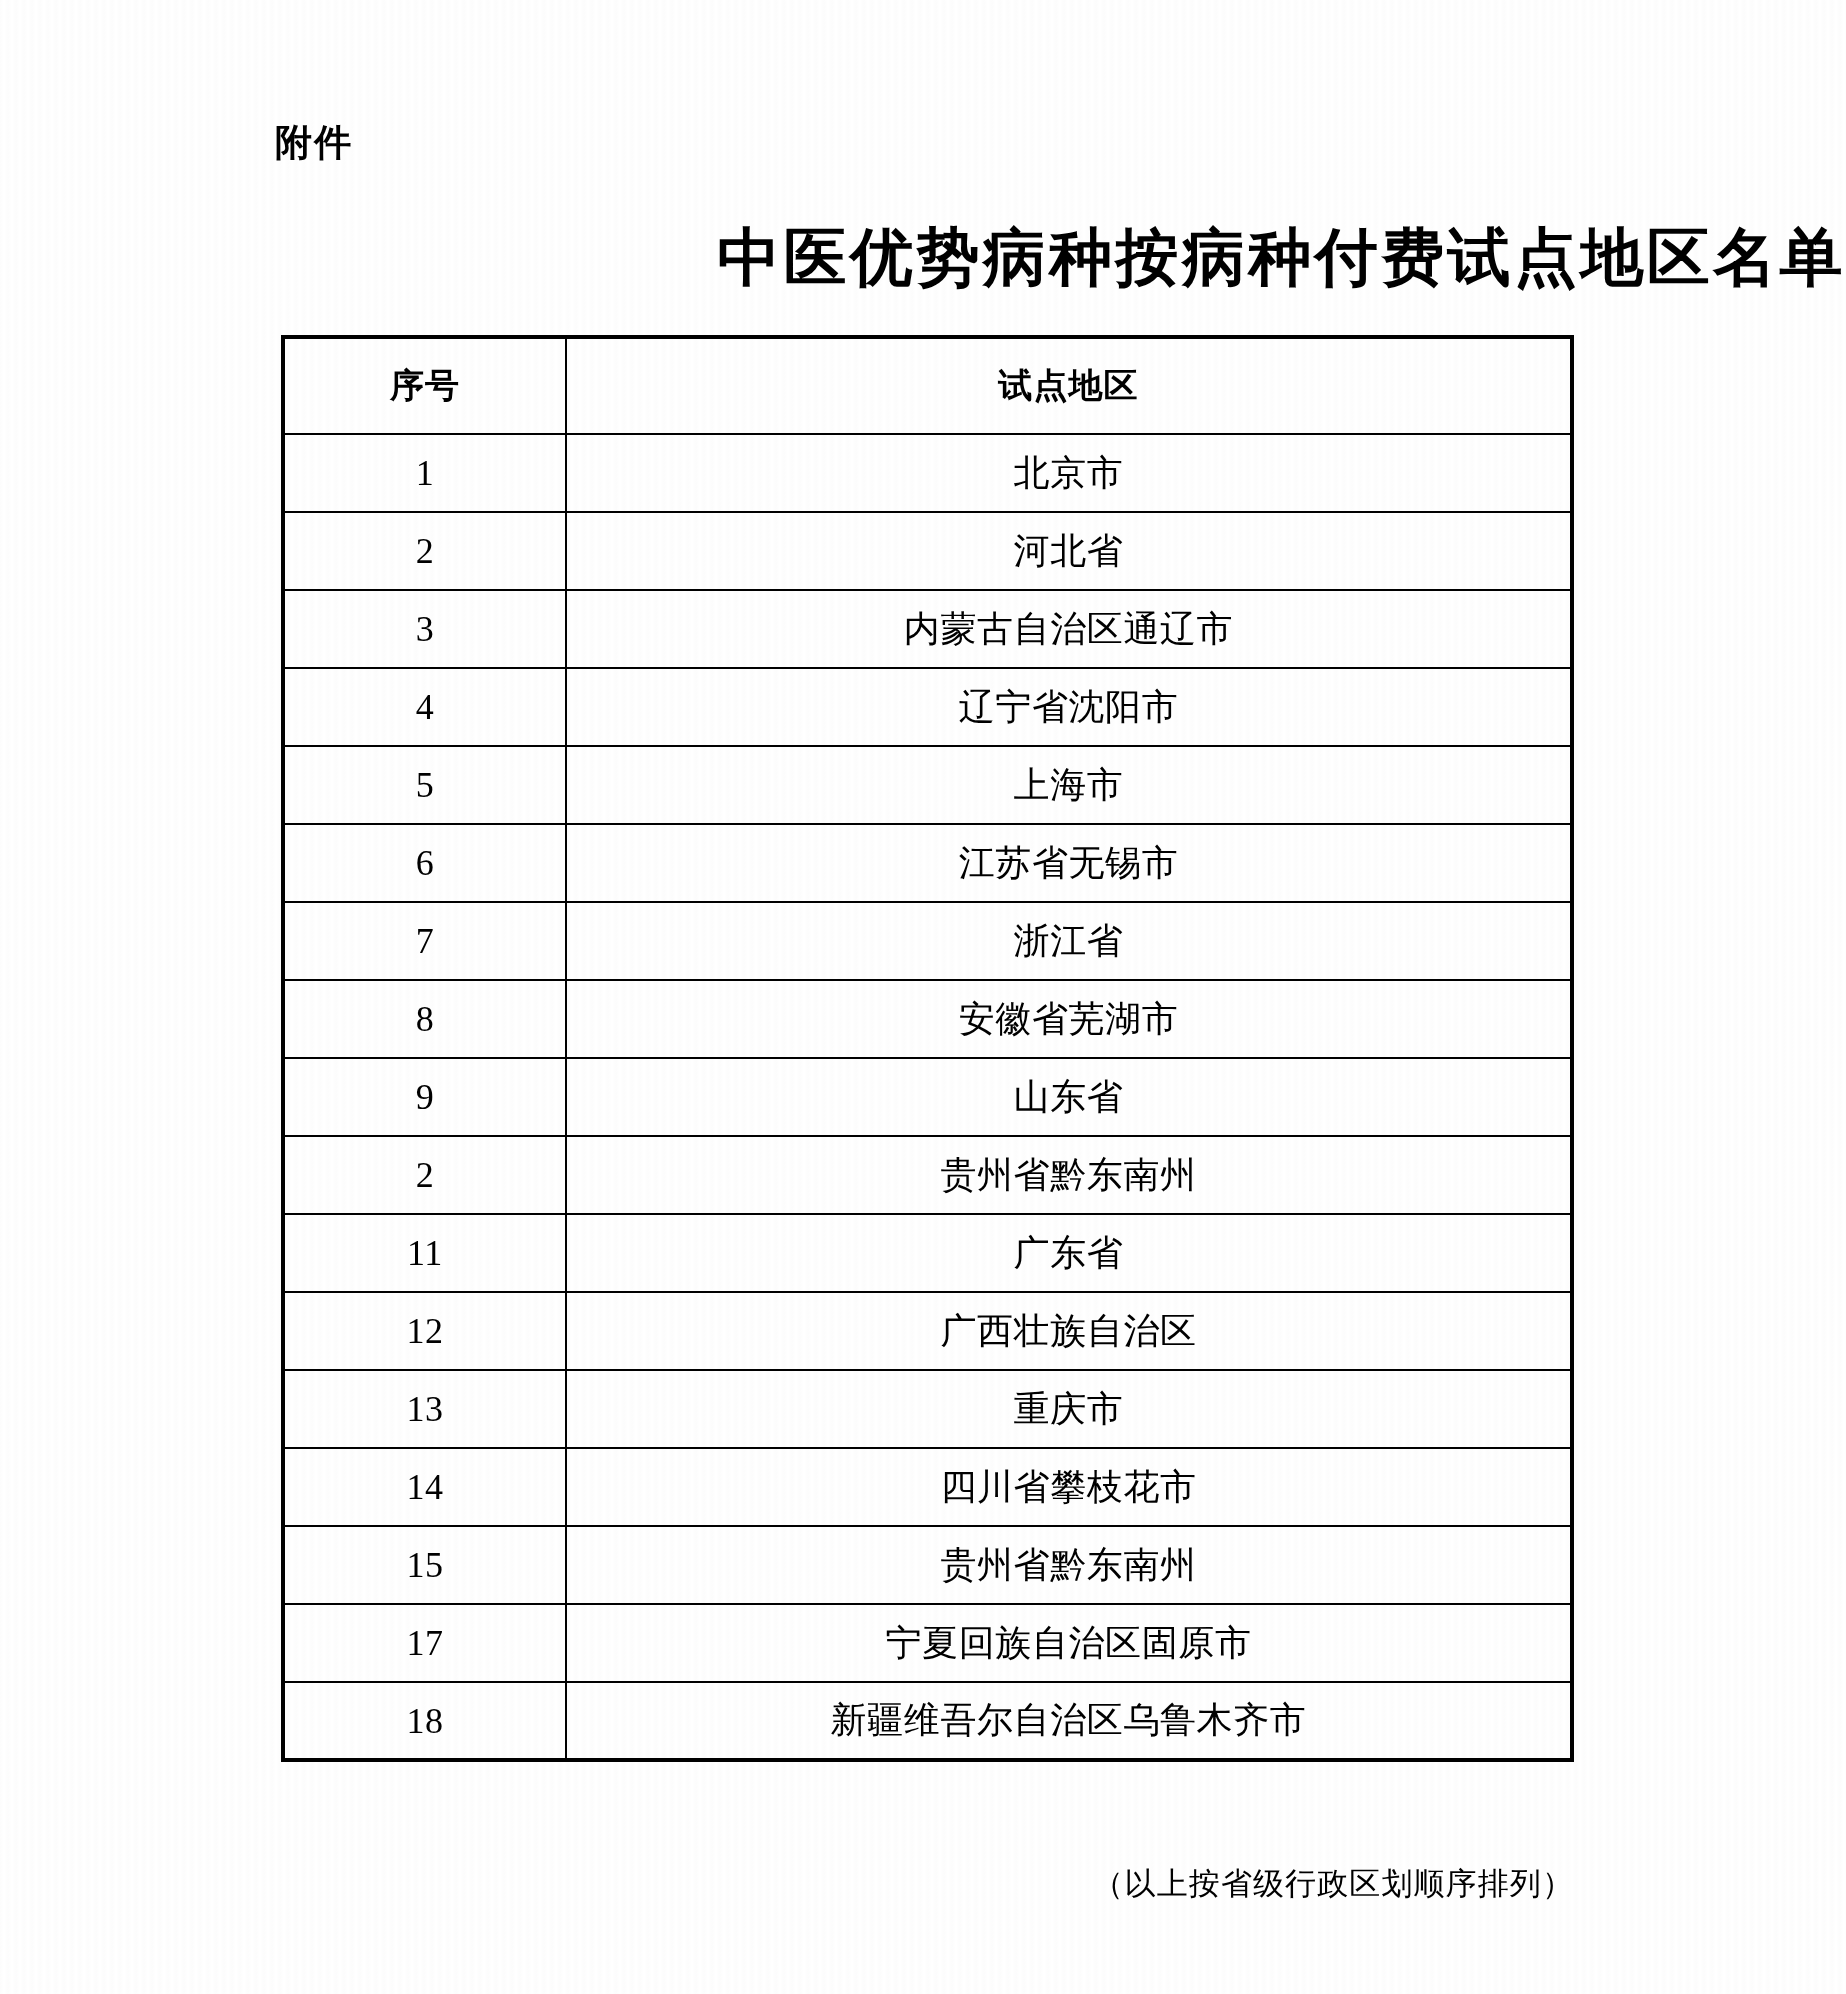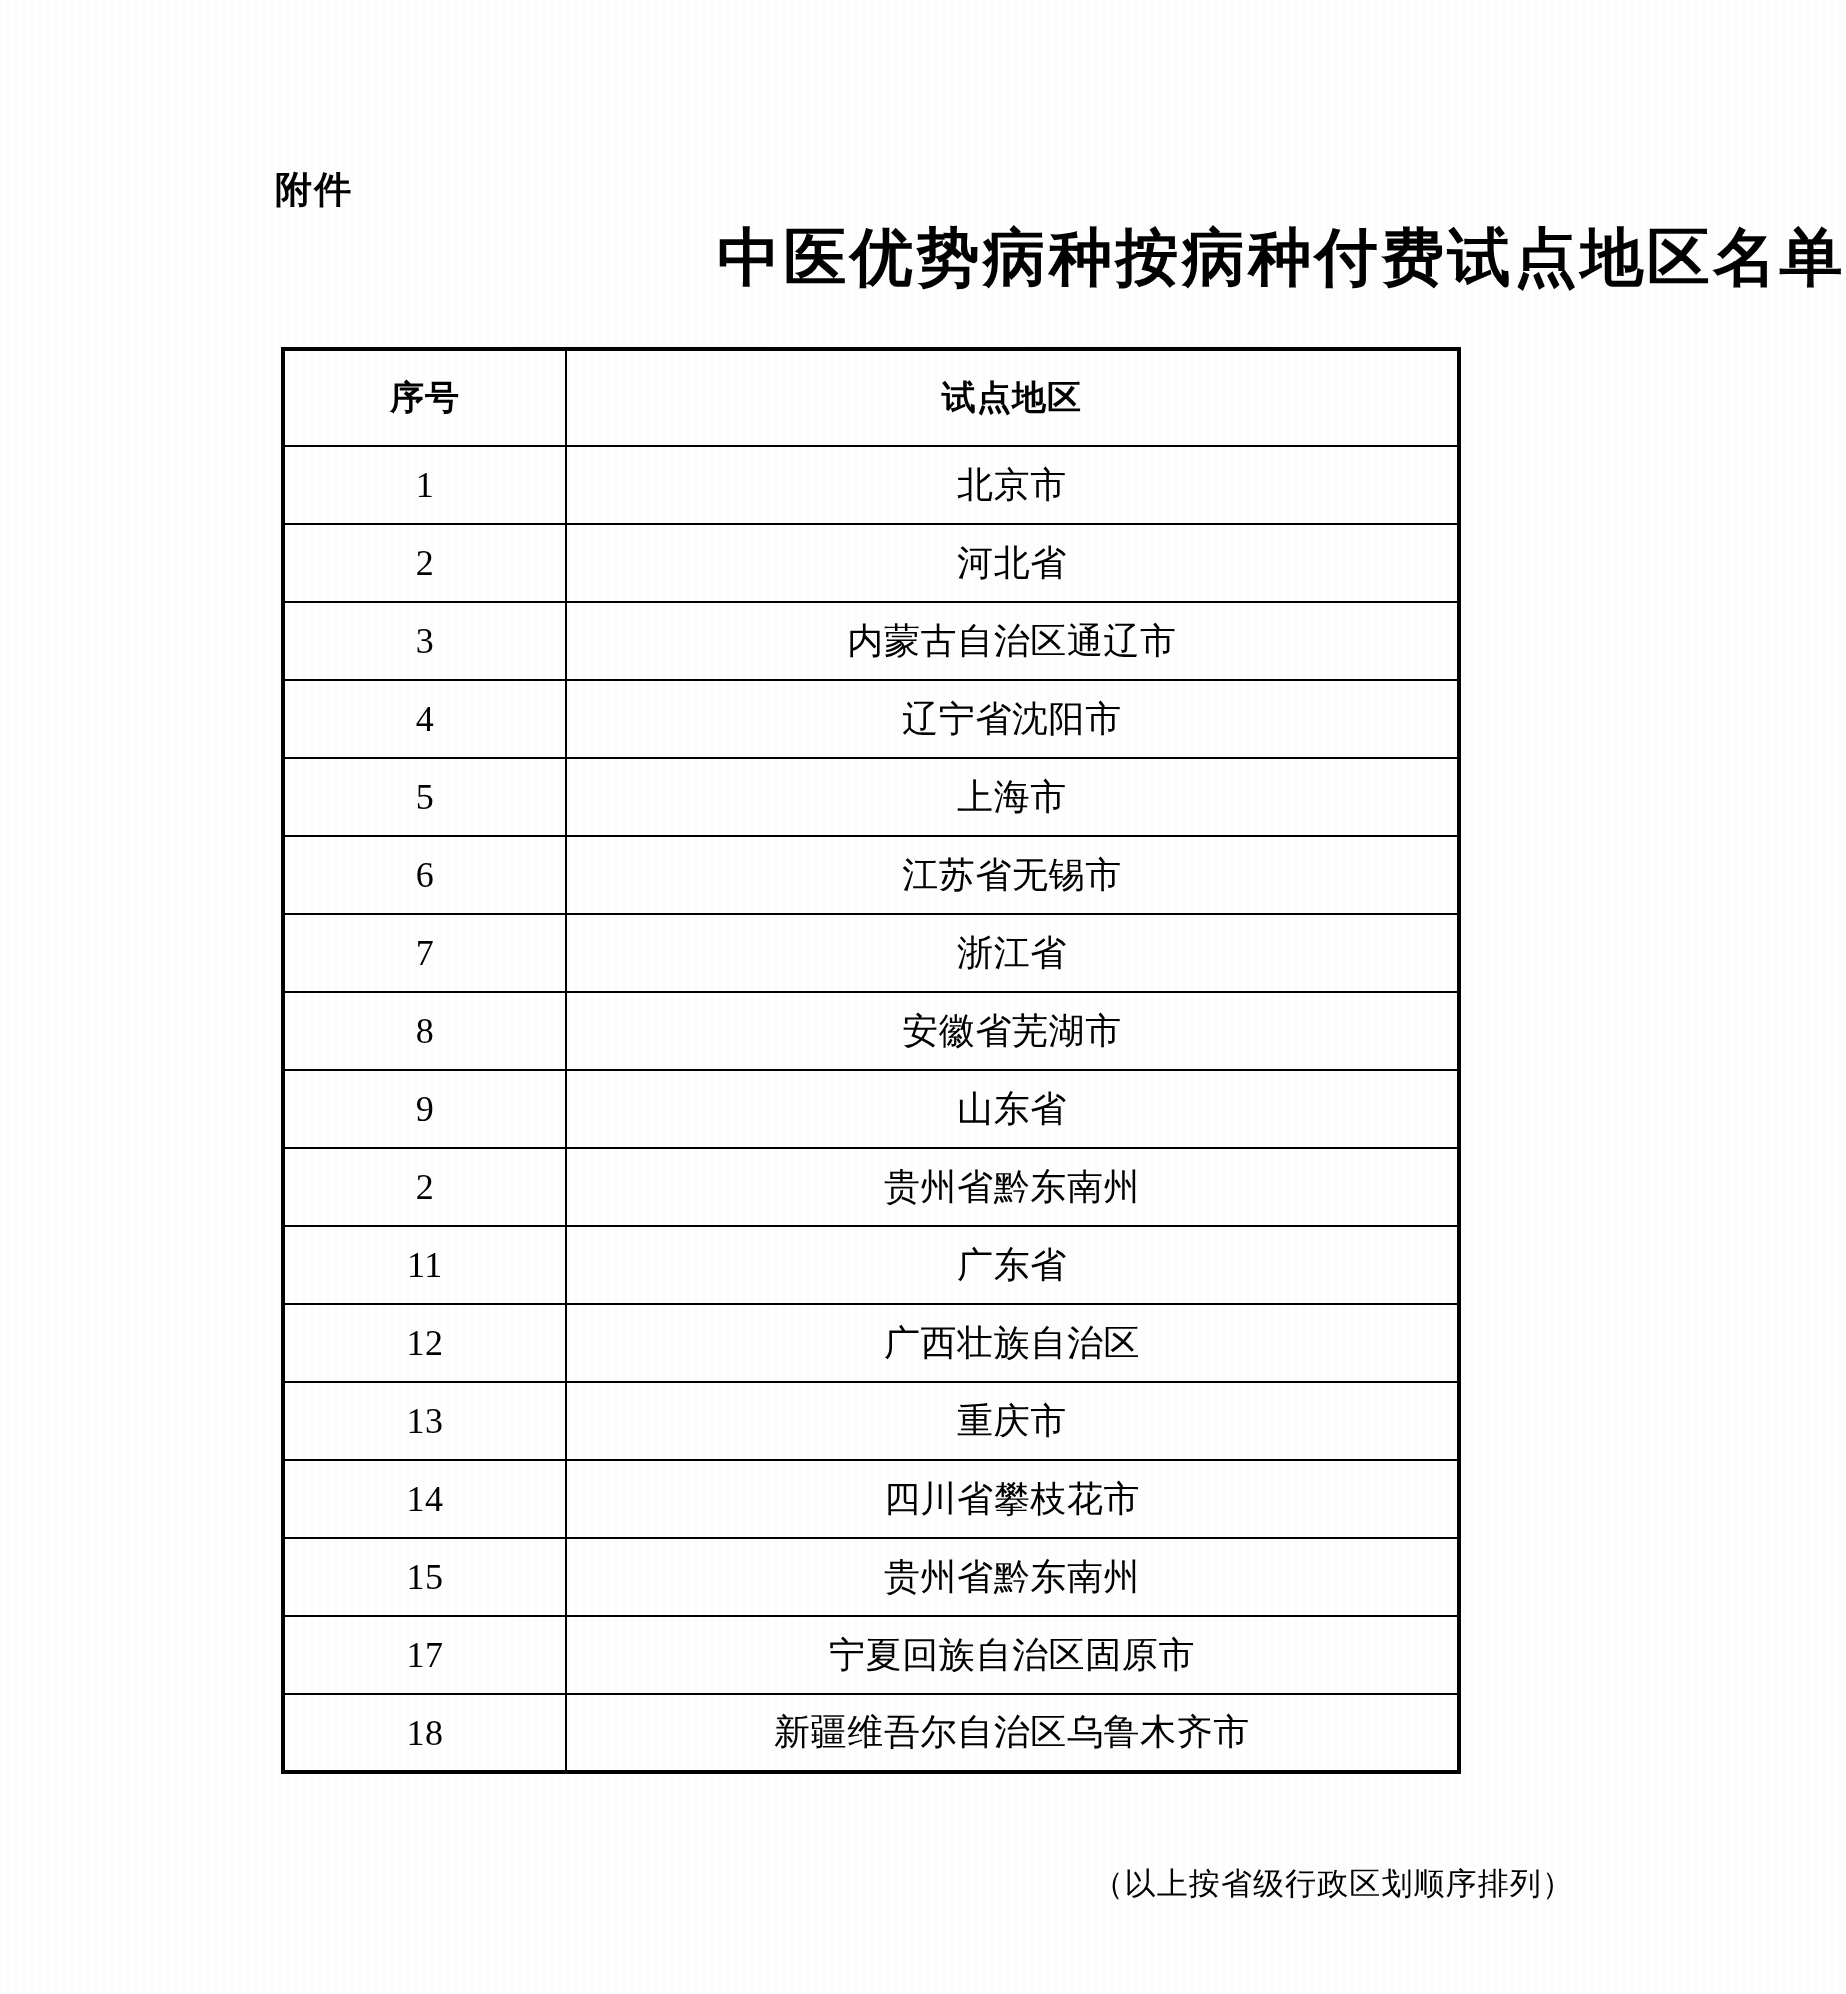--- a/index.html
+++ b/index.html
@@ -21,40 +21,39 @@
   }
   .attachment {
     position: absolute;
     left: 275px;
     top: 123px;
     font-family: "Liberation Sans", sans-serif;
     font-weight: 600;
     font-size: 37px;
     line-height: 1.1;
     letter-spacing: 2.3px;
-    margin-top: 47px;
   }
   .title {
     position: absolute;
     left: 0;
     top: 222px;
     width: 100%;
     margin: 0;
     text-align: right;
     font-family: "Liberation Serif", serif;
     font-weight: bold;
     font-size: 63px;
     line-height: 1.15;
     letter-spacing: 3.4px;
   }
   table.regions {
     position: absolute;
     left: 281px;
-    top: 347px;
-    width: 1180px;
+    top: 335px;
+    width: 1293px;
     border-collapse: collapse;
     table-layout: fixed;
     border: 4px solid #000;
   }
   table.regions col.c-no { width: 283px; }
   table.regions th, table.regions td {
     border: 2.3px solid #000;
     text-align: center;
     vertical-align: middle;
     padding: 0;

